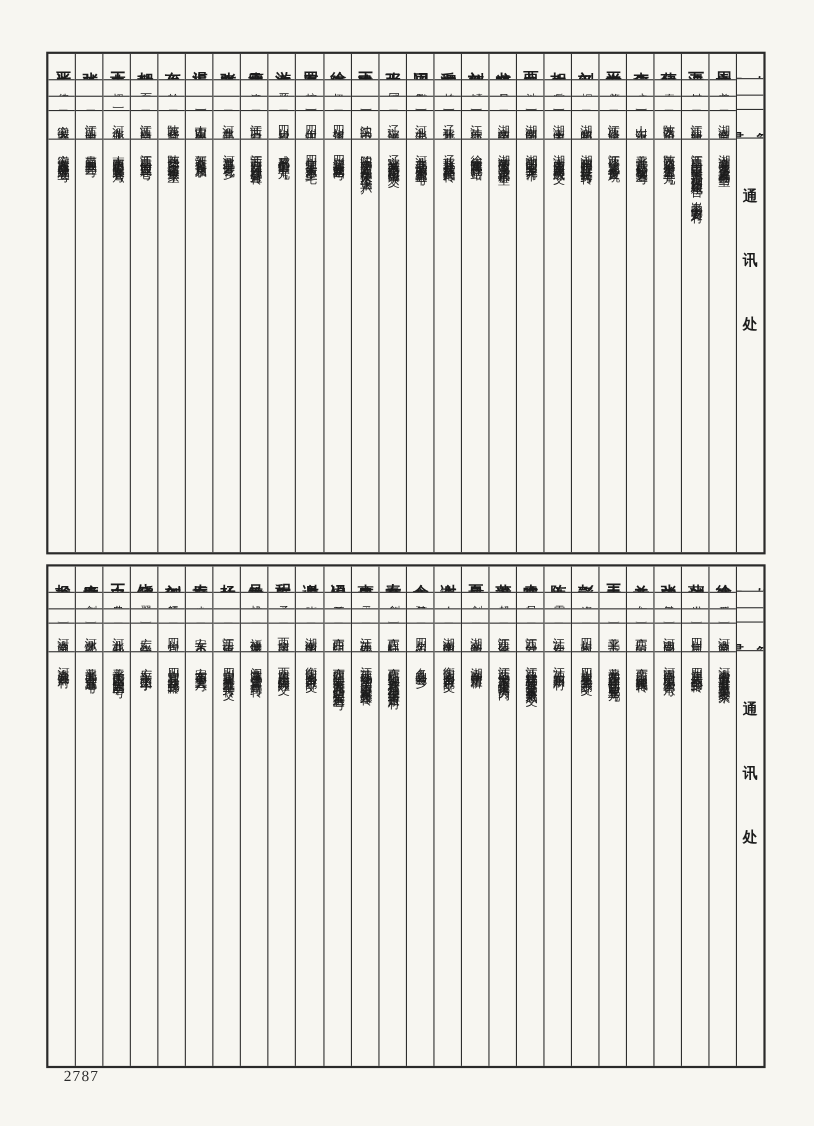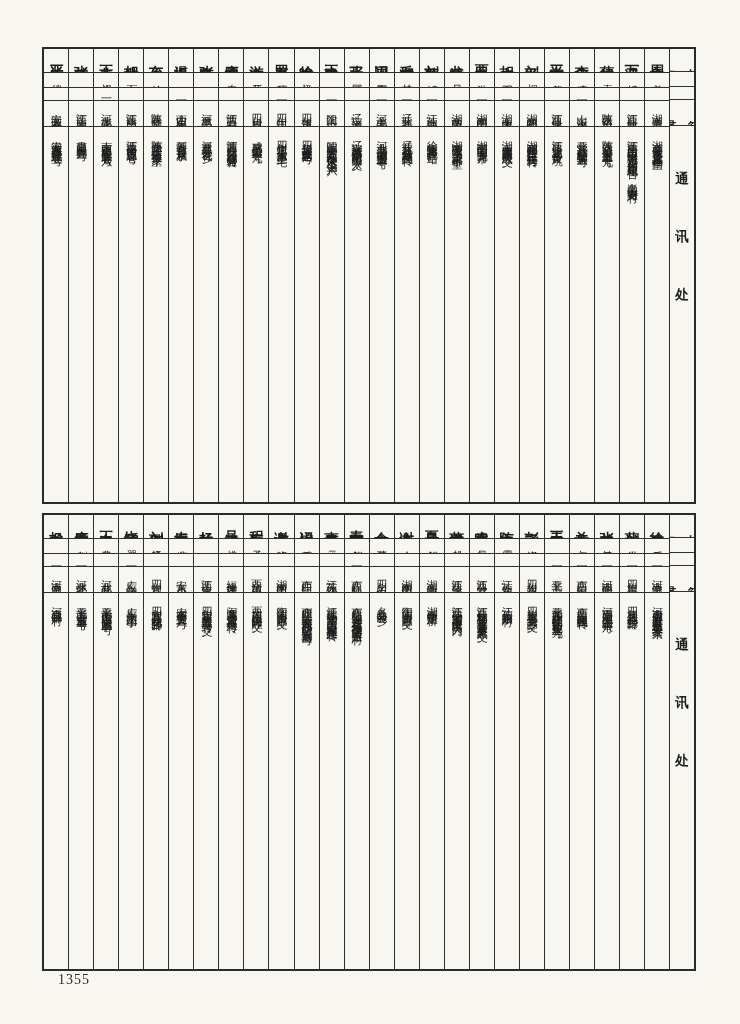--- a/index.html
+++ b/index.html
@@ -956,14 +956,14 @@
           <span class="vtext">二一</span>
         </div>
         <div class="cell c-origin">
           <span class="vtext">河南浚县</span>
         </div>
         <div class="cell c-addr">
           <span class="vtext">河南浚县郜村</span>
         </div>
       </div>
     </section>
-  <div class="page-number">1355</div>
+  <div class="page-number">2787</div>
 </div>
 
 </body></html>

